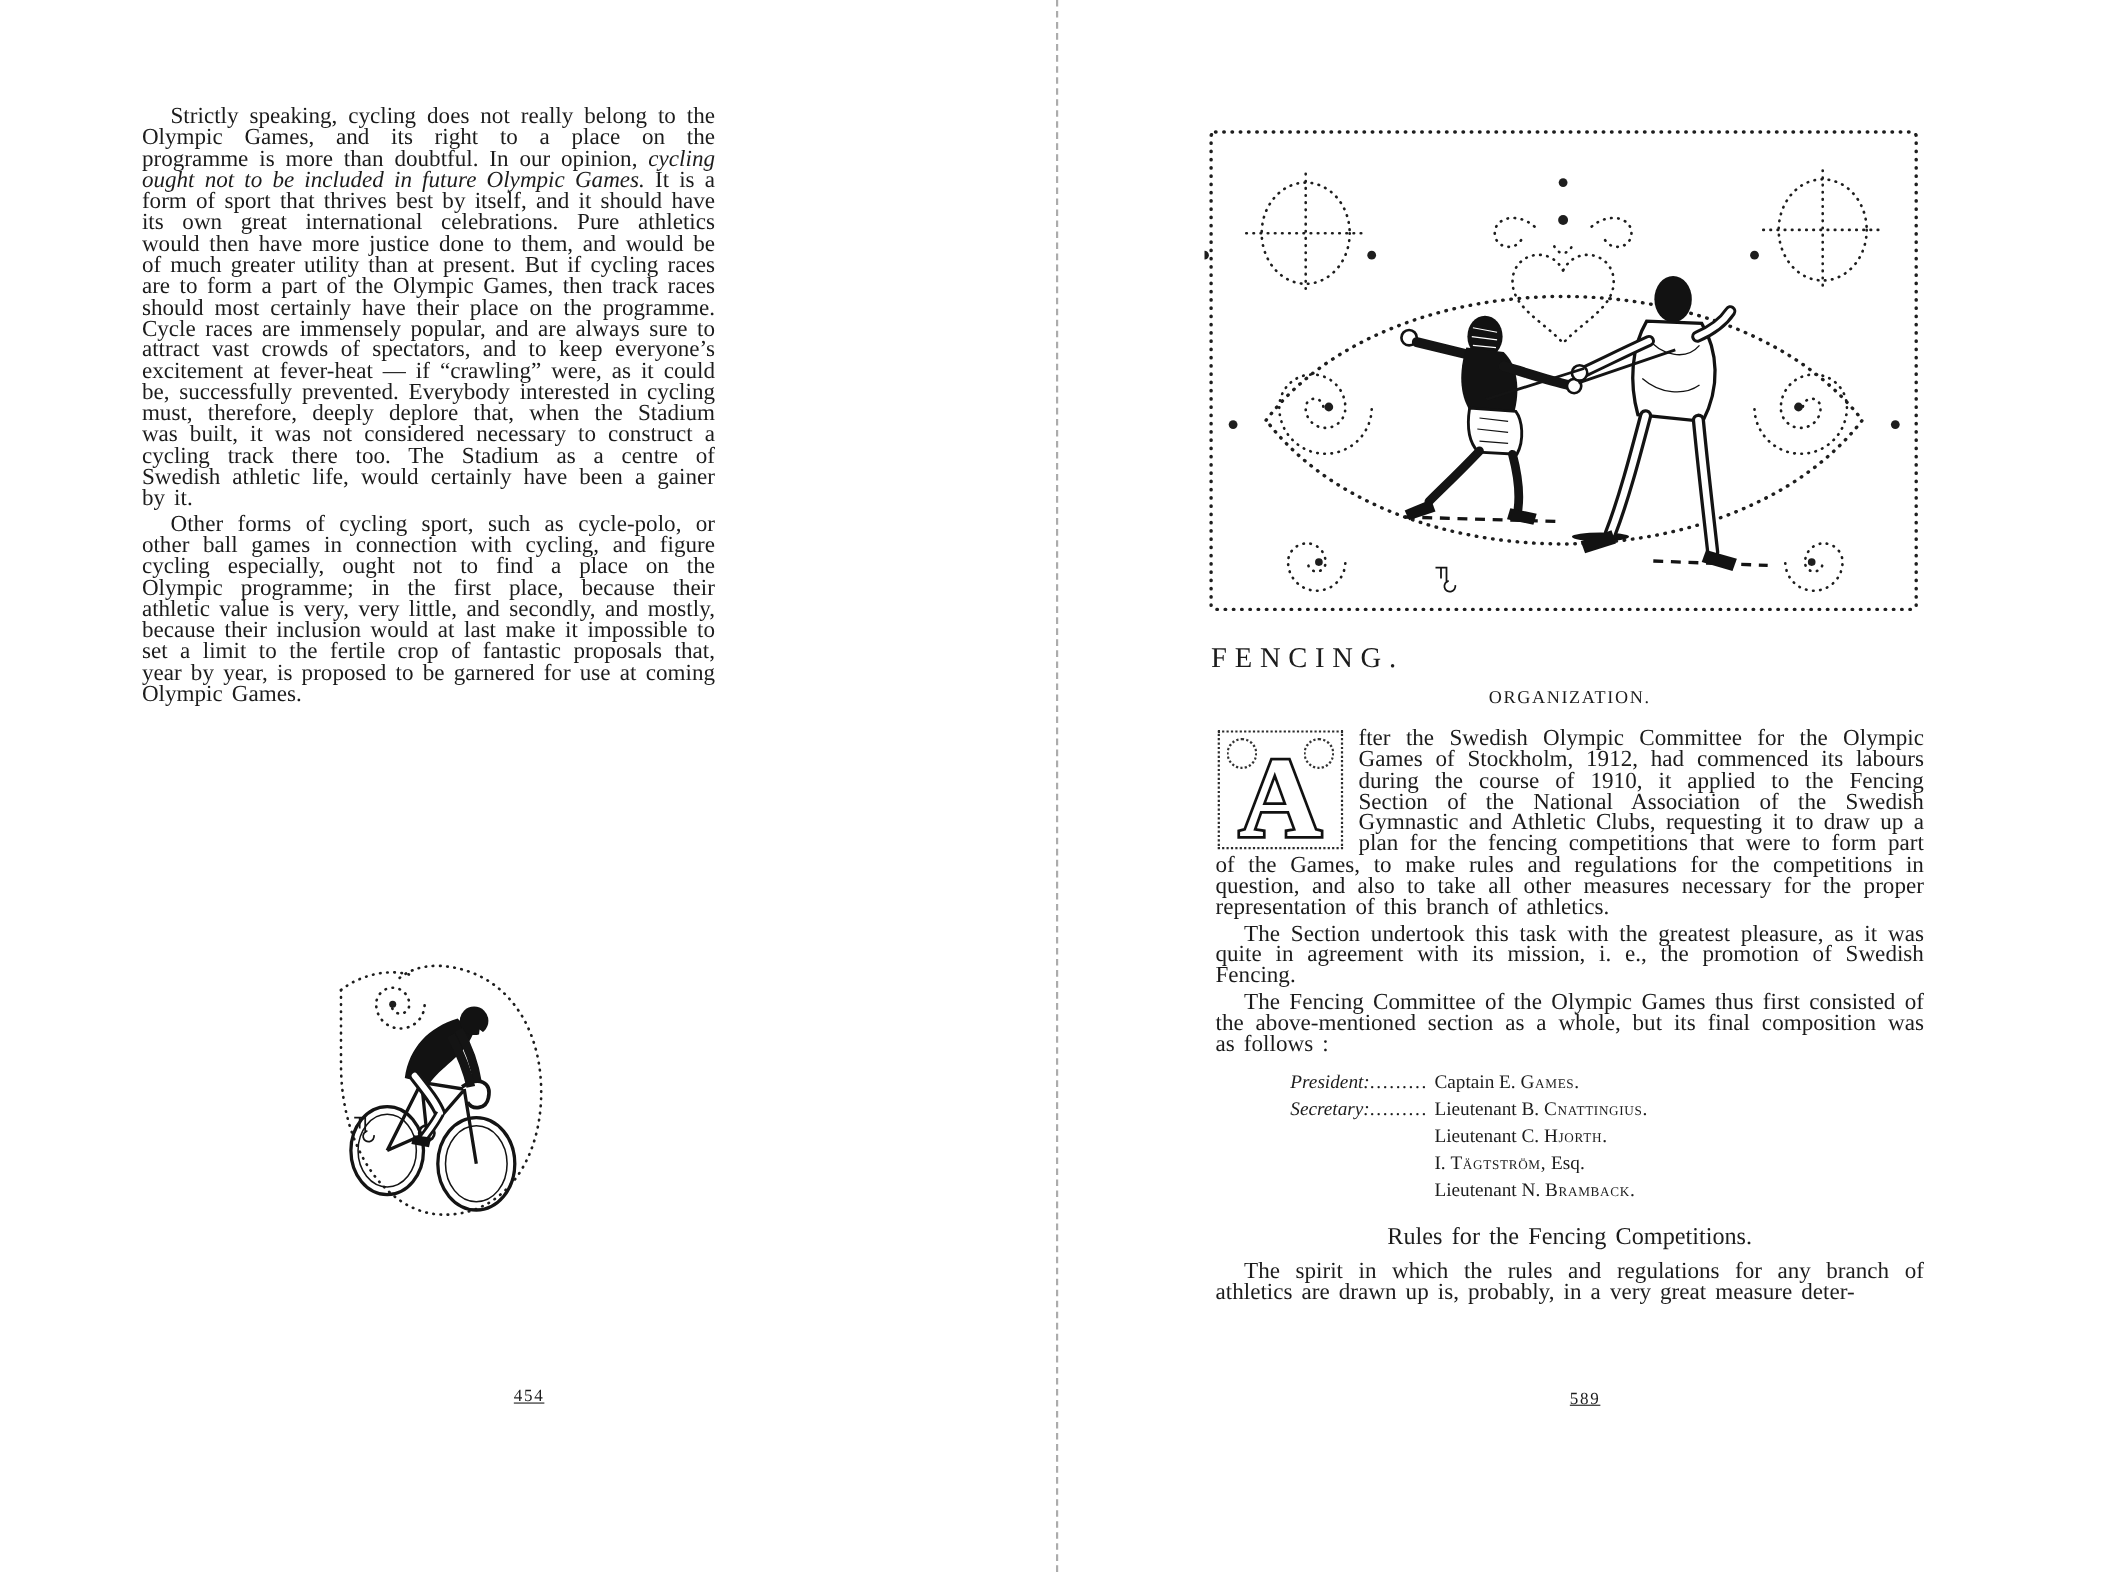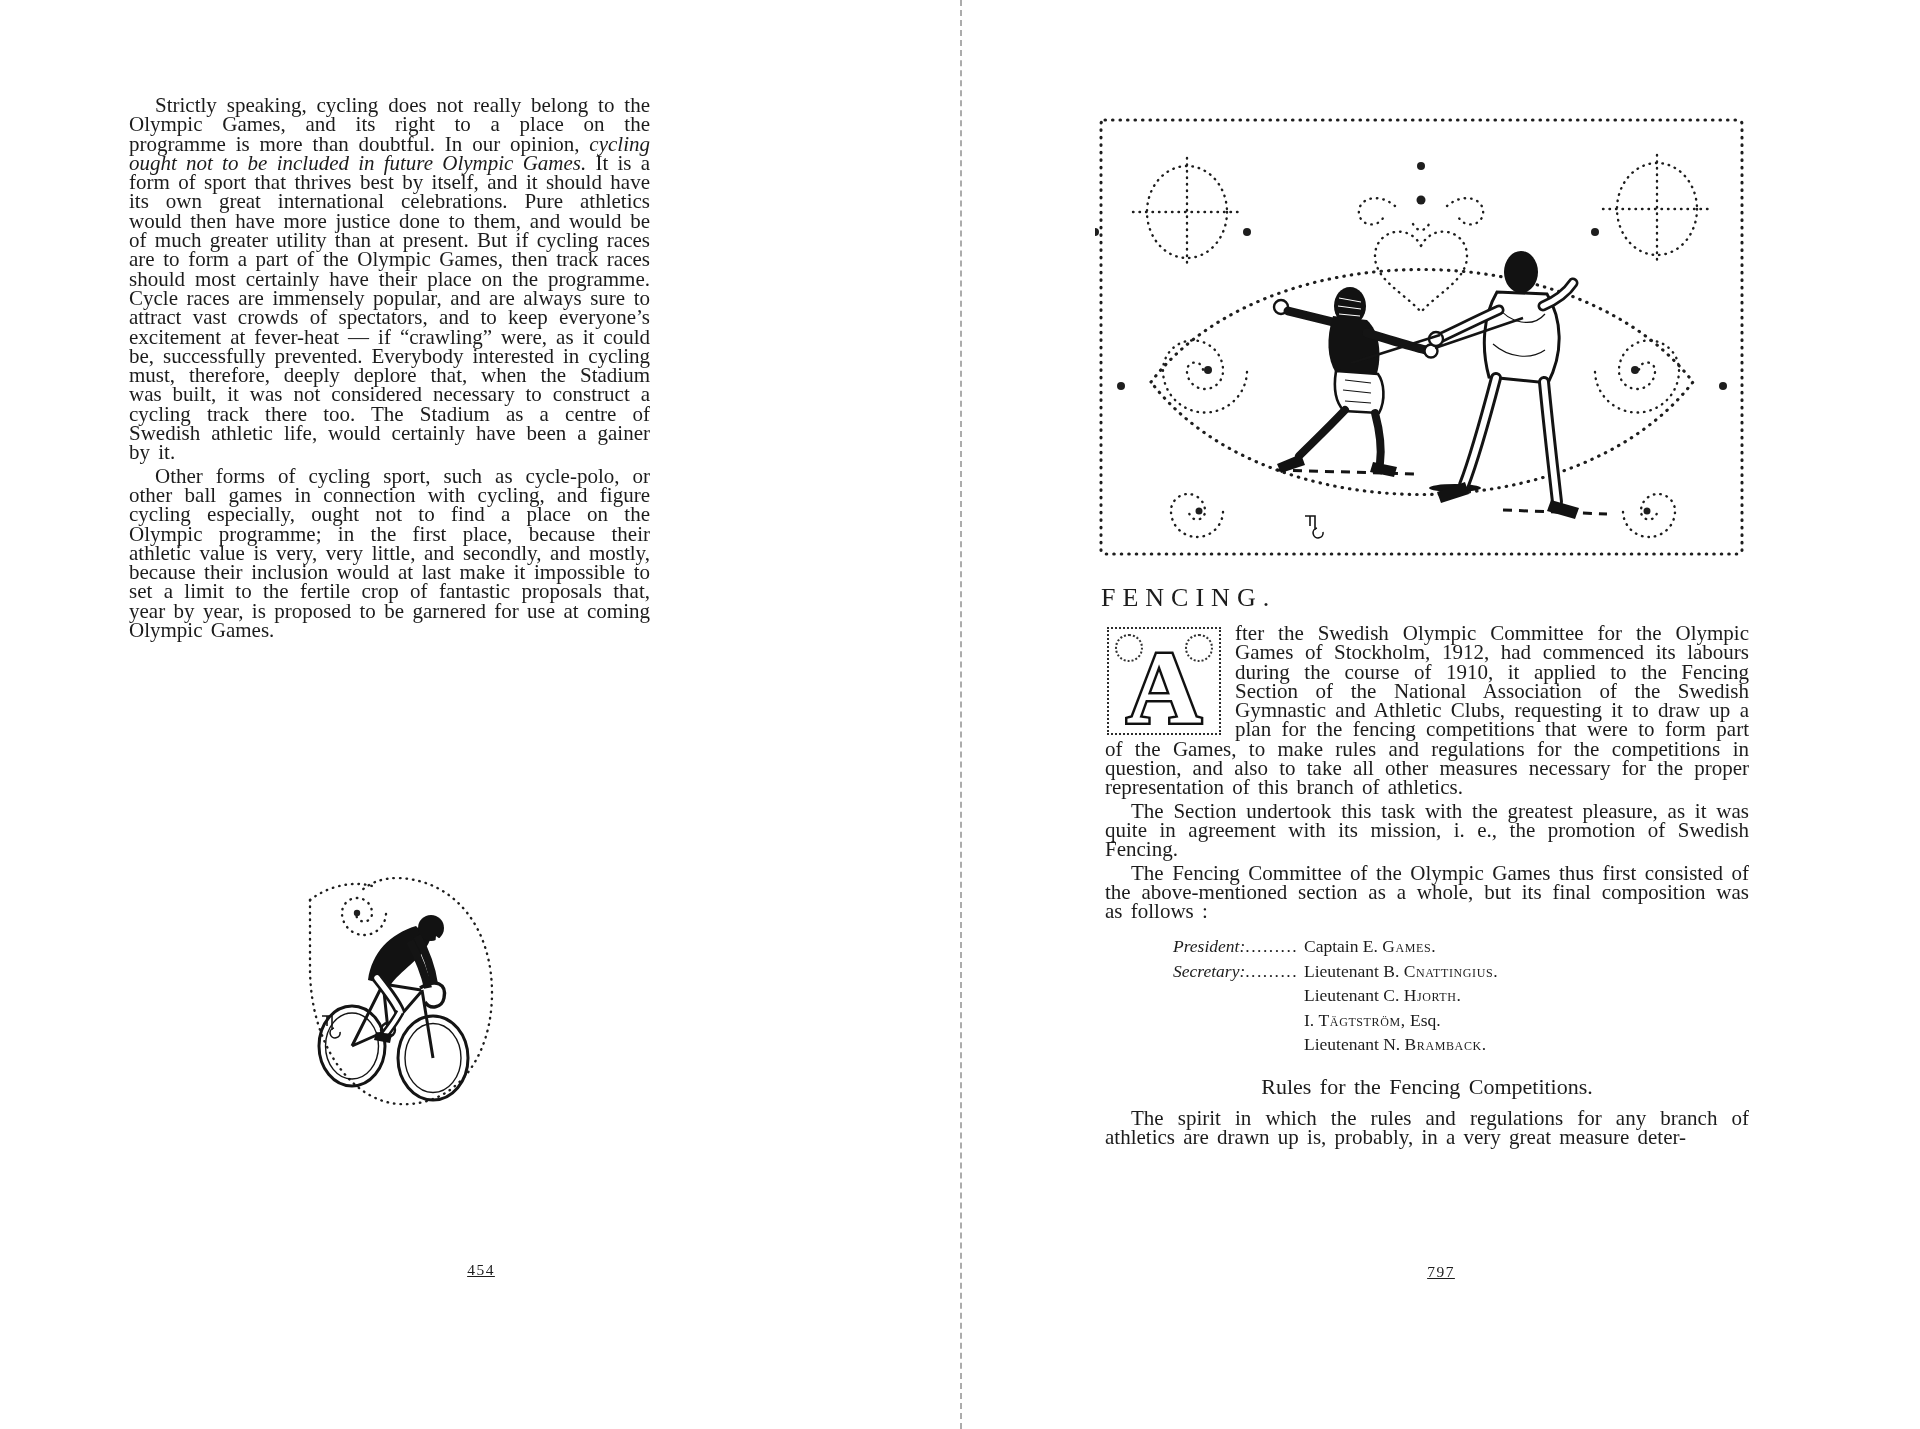--- a/index.html
+++ b/index.html
@@ -213,20 +213,21 @@
 
     <g>
       <path class="solid" stroke-width="2.6" d="M340,234 L428,204"></path>
       <path class="solid" stroke-width="2.6" d="M345,221 L256,249"></path>
     </g>
   </svg>
 </div>
 
 <div class="right-col">
   <h1 class="fencing-title">FENCING.</h1>
+  <h2 class="org-title">ORGANIZATION.</h2>
 
   <div class="dropcap-box">
     <span class="deco-circle l"></span>
     <span class="deco-circle r"></span>
     <svg width="110" height="104" viewBox="0 0 110 104">
       <text id="dropcap-letter" x="55" y="94" text-anchor="middle" font-family="Liberation Serif, serif" font-size="104" font-weight="bold" fill="#ffffff" stroke="#111111" stroke-width="5" paint-order="stroke">A</text>
     </svg>
   </div>
   <p class="body-text">fter the Swedish Olympic Committee for the Olympic Games of Stockholm, 1912, had commenced its labours during the course of 1910, it applied to the Fencing Section of the National Association  of the Swedish Gymnastic and Athletic Clubs, requesting it to draw up a plan for the fencing competitions that were to form part of the Games, to make rules and regulations for the competitions in question, and also to take all other measures necessary for the proper representation of this branch of athletics.</p>
   <p class="body-text indent">The Section undertook this task with the greatest pleasure, as it was quite in agreement with its mission, i. e., the promotion of Swedish Fencing.</p>
@@ -236,13 +237,13 @@
     <div><span class="role-cell"><em>President:</em><span class="dots">.........</span></span><span><span>Captain E. </span><span class="sc">Games.</span><span></span></span></div>
     <div><span class="role-cell"><em>Secretary:</em><span class="dots">.........</span></span><span><span>Lieutenant B. </span><span class="sc">Cnattingius.</span><span></span></span></div>
     <div><span class="role-cell"><em></em><span class="dots"></span></span><span><span>Lieutenant C. </span><span class="sc">Hjorth.</span><span></span></span></div>
     <div><span class="role-cell"><em></em><span class="dots"></span></span><span><span>I. </span><span class="sc">Tägtström,</span><span> Esq.</span></span></div>
     <div><span class="role-cell"><em></em><span class="dots"></span></span><span><span>Lieutenant N. </span><span class="sc">Bramback.</span><span></span></span></div>
   </div>
 
   <h3 class="rules-title">Rules for the Fencing Competitions.</h3>
   <p class="body-text indent">The spirit in which the rules and regulations for any branch of athletics are drawn up is, probably, in a very great measure deter-</p>
 </div>
-<div class="page-number right">797</div>
+<div class="page-number right">589</div>
 
 </body></html>

